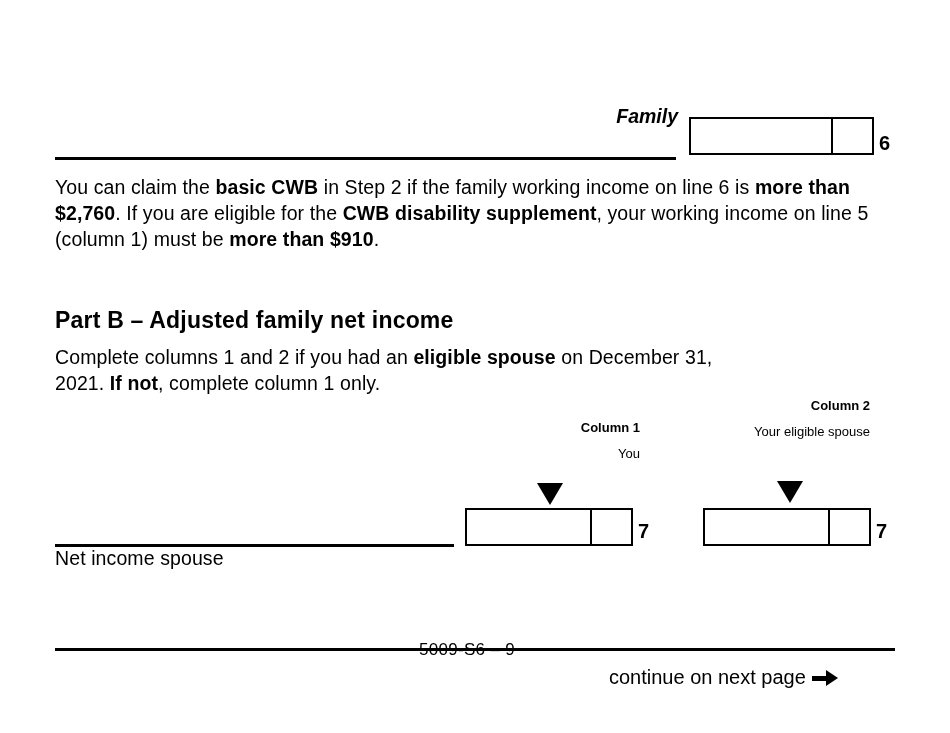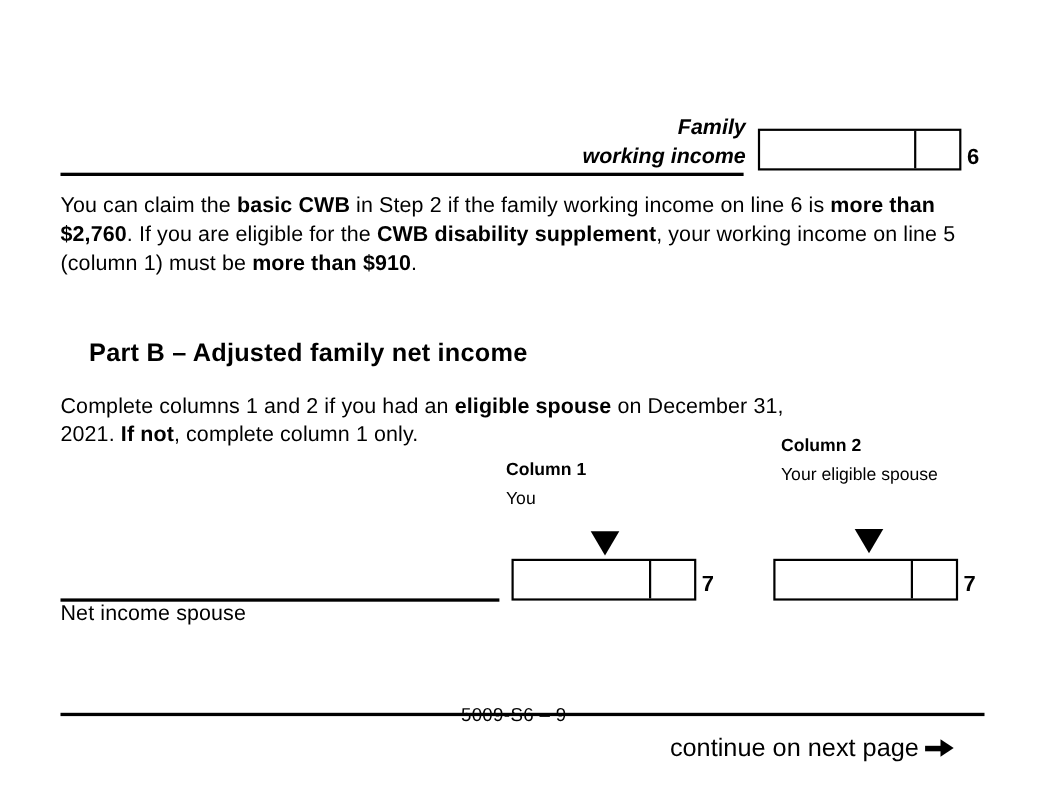--- a/index.html
+++ b/index.html
@@ -47,22 +47,22 @@
   .section-title {
     position: absolute;
     font-weight: bold;
     font-size: 23px;
     letter-spacing: 0.2px;
     white-space: nowrap;
   }
 
   .col-head {
     position: absolute;
-    text-align: left;
-    font-size: 16px;
+    text-align: right;
+    font-size: 13px;
     line-height: 26px;
   }
   .col-head .strong {
     display: block;
     font-weight: bold;
   }
   .col-head .sub { display: block; }
 
   
   .money-box {
@@ -103,21 +103,21 @@
 
   
   .footer-code {
     position: absolute;
     font-size: 17px;
     letter-spacing: 0.3px;
     white-space: nowrap;
   }
   .footer-continue {
     position: absolute;
-    font-size: 23px;
+    font-size: 20px;
     white-space: nowrap;
     display: flex;
     align-items: center;
     gap: 6px;
   }
   .arrow-right {
     display: inline-block;
     width: 26px;
     height: 20px;
     position: relative;
@@ -140,36 +140,35 @@
   }
 </style>
 </head>
 <body>
 
 <div class="page">
 
 
   <div class="label-right" style="left:430px; top:103px; width:248px;font-style:italic;">
     <div>Family</div>
-    <div>working income</div>
   </div>
 
   <div class="rule" style="left:55px; top:157px; width:621px;"></div>
 
   <div class="money-box" style="left:689px; top:117px; width:185px; height:38px;">
     <div class="dollars" style="width:142px;"></div>
     <div class="cents"></div>
   </div>
   <div class="line-no" style="left:879px; top:133px;">6</div>
 
   <div class="para" id="eligibility-note" style="left:55px; top:174px; width:830px;"><span>You can claim the </span><b>basic CWB</b><span> in Step 2 if the family working income on line 6 is </span><b>more than $2,760</b><span>. If you are eligible for the </span><b>CWB disability supplement</b><span>, your working income on line 5 (column 1) must be </span><b>more than $910</b><span>.</span></div>
 
-  <div class="section-title" style="left:55px; top:307px;margin-left:26px;">Part B – Adjusted family net income</div>
-
-  <div class="para" id="part-b-instruction" style="left:55px; top:356px; width:700px;"><span>Complete columns 1 and 2 if you had an </span><b>eligible spouse</b><span> on December 31, 2021. </span><b>If not</b><span>, complete column 1 only.</span></div>
+  <div class="section-title" style="left:55px; top:307px;">Part B – Adjusted family net income</div>
+
+  <div class="para" id="part-b-instruction" style="left:55px; top:344px; width:700px;"><span>Complete columns 1 and 2 if you had an </span><b>eligible spouse</b><span> on December 31, 2021. </span><b>If not</b><span>, complete column 1 only.</span></div>
 
   <div class="col-head" style="left:460px; top:415px; width:180px;">
     <span class="strong">Column 1</span>
     <span class="sub">You</span>
   </div>
 
   <div class="col-head" style="left:710px; top:393px; width:160px;">
     <span class="strong">Column 2</span>
     <span class="sub">Your eligible spouse</span>
   </div>

